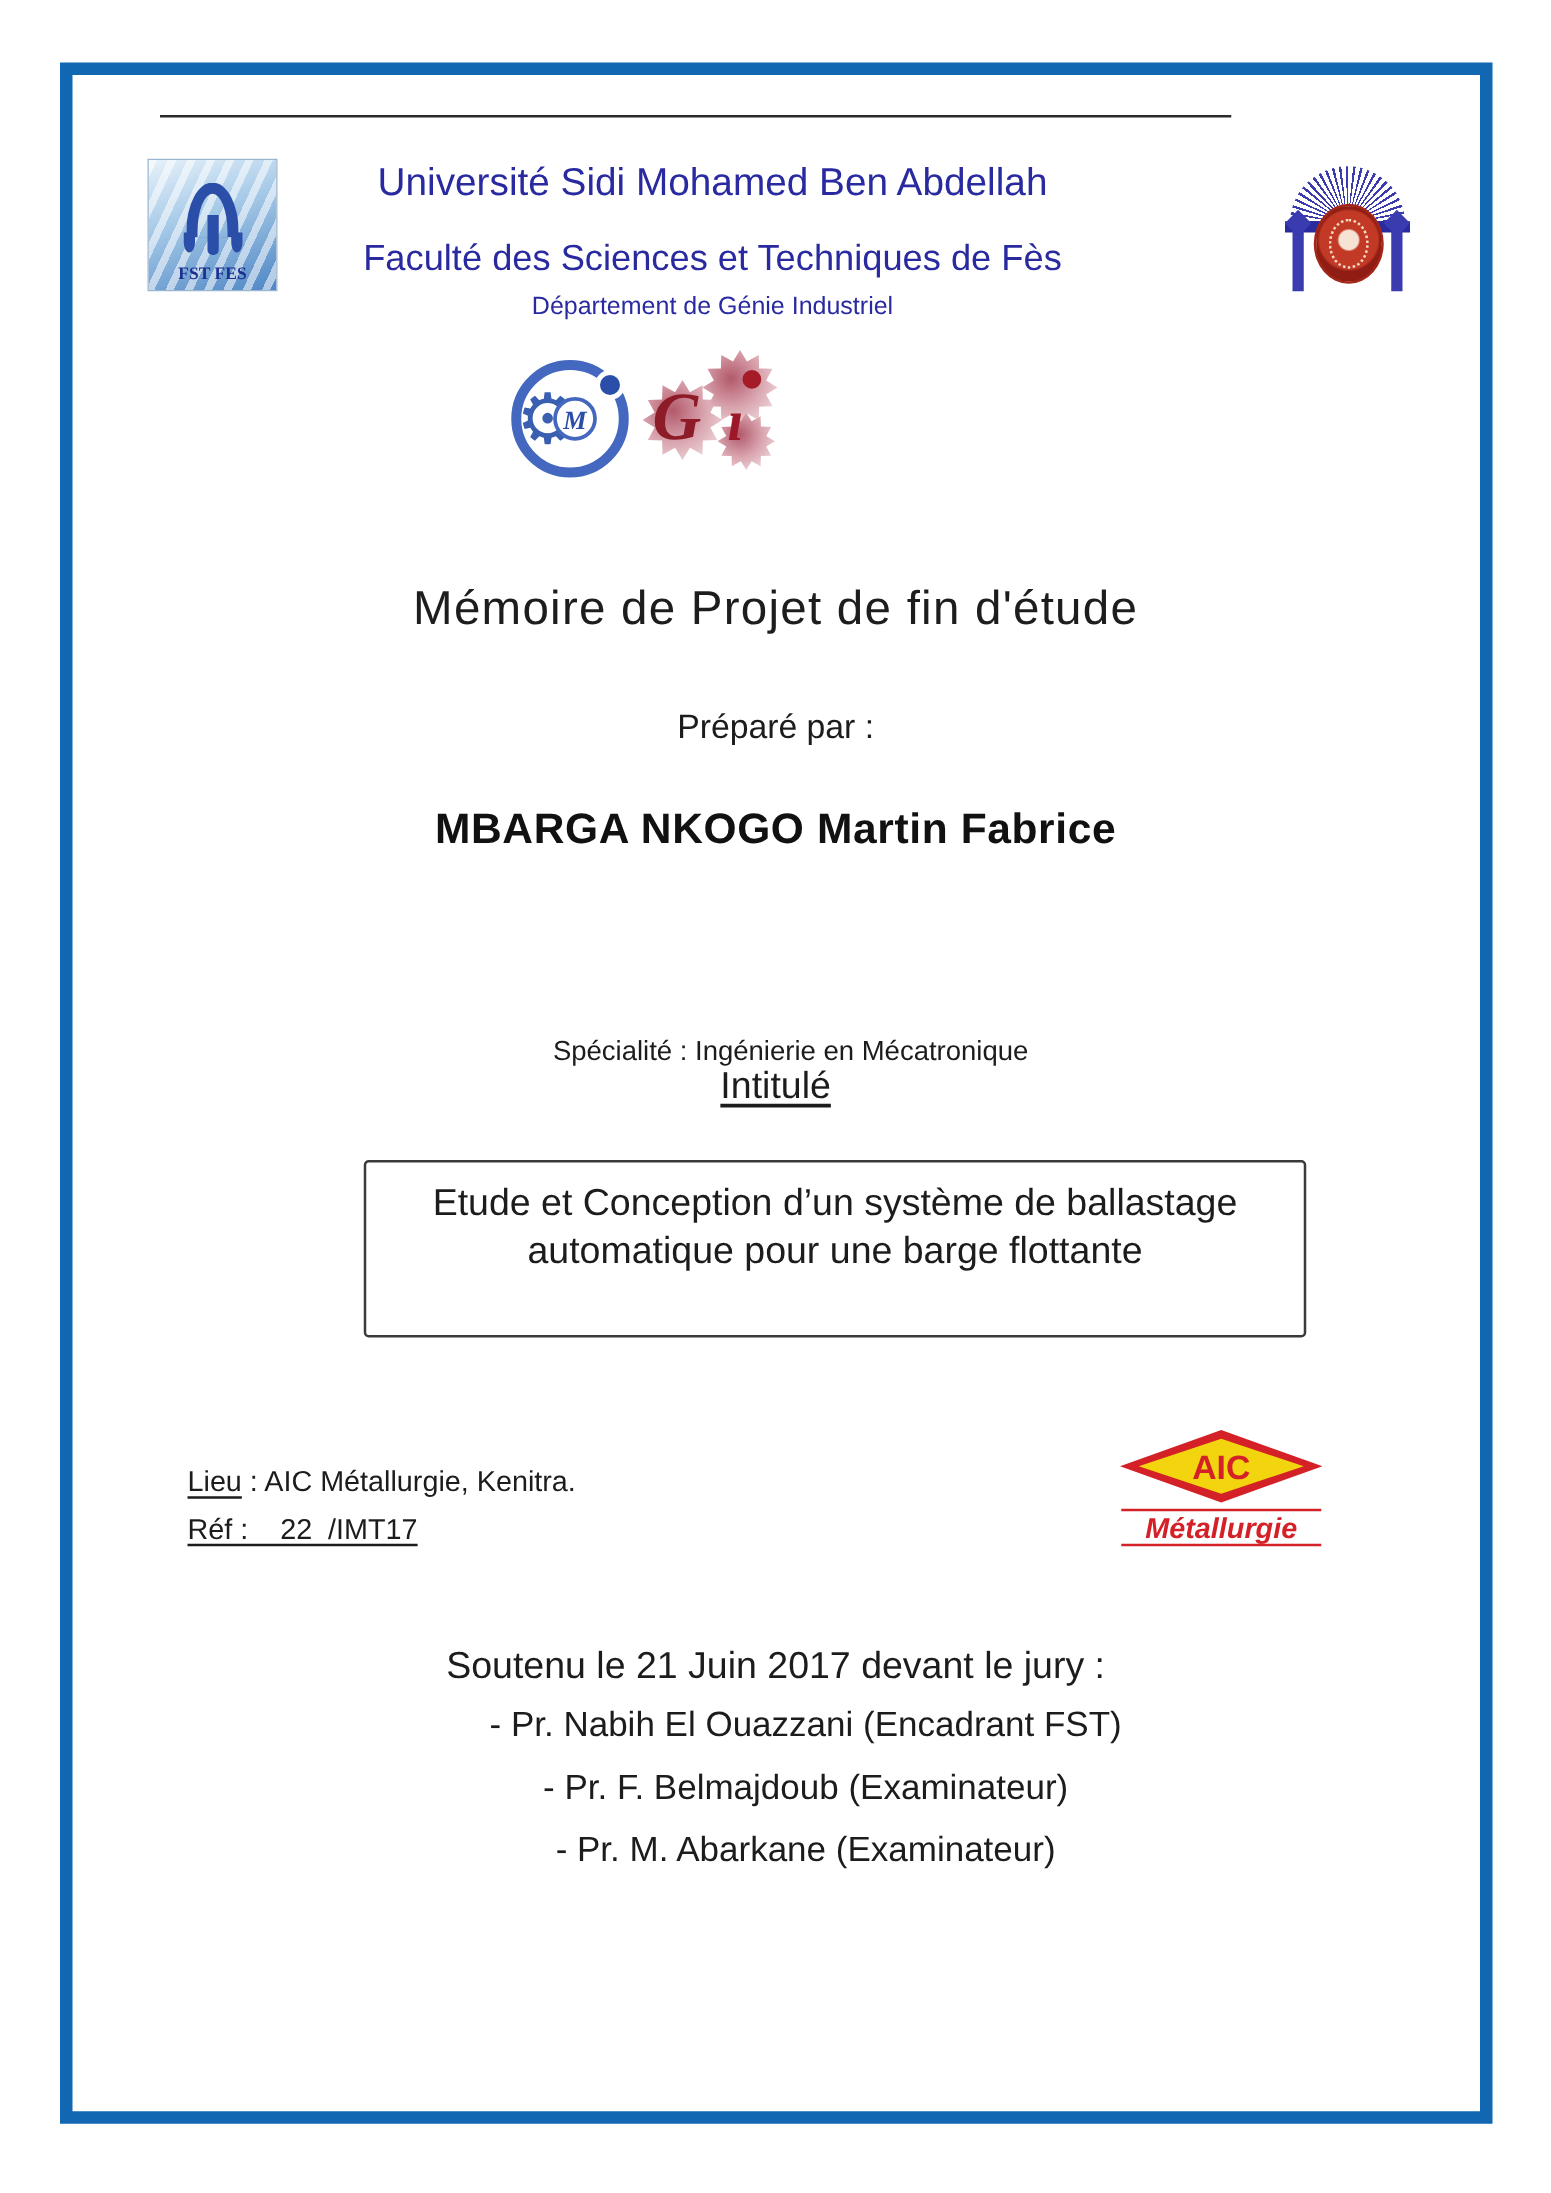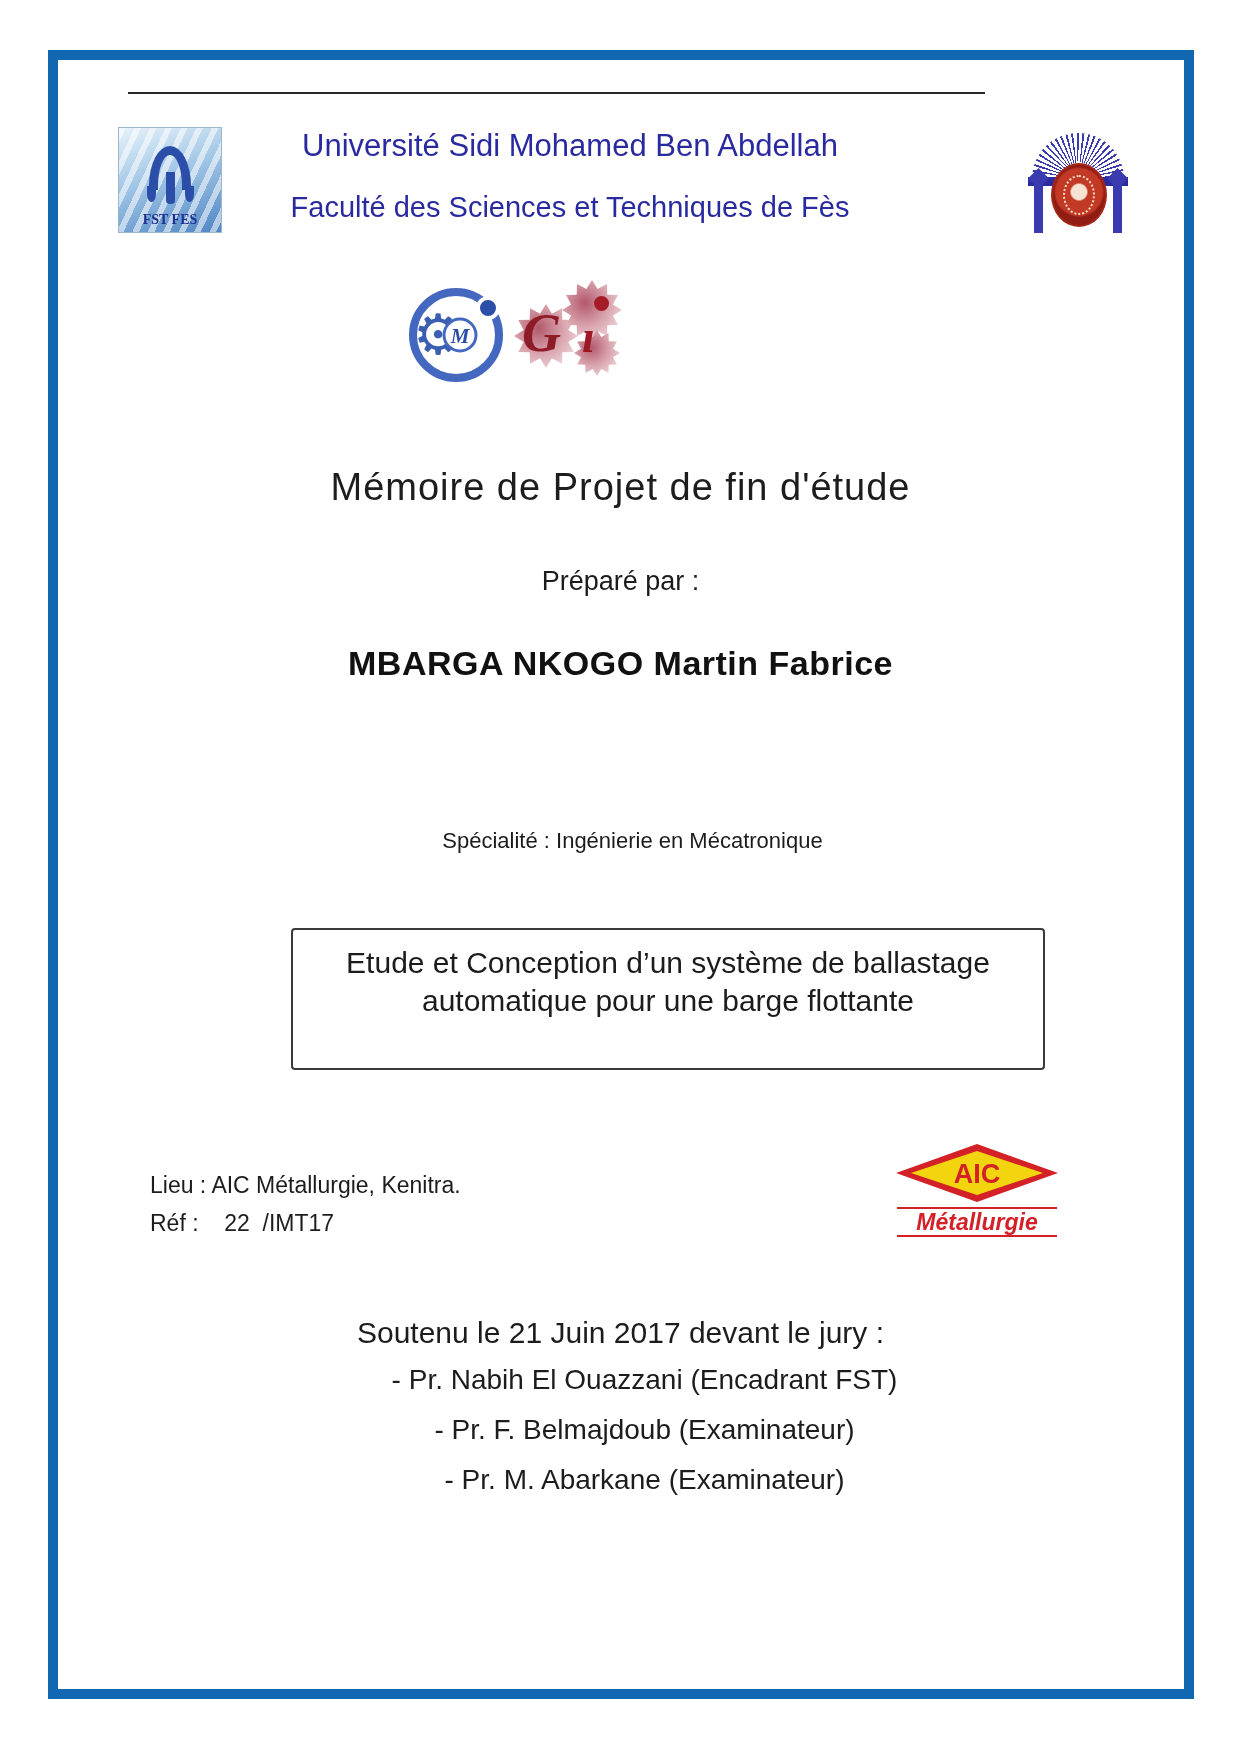--- a/index.html
+++ b/index.html
@@ -86,21 +86,21 @@
   .intitule { top:852px; font-size:30px; }
   .intitule span { text-decoration:underline; text-underline-offset:5px; }
 
   .title-box {
     position:absolute; left:291px; top:928px; width:754px; height:142px;
     border:2px solid #3a3a3a; border-radius:4px; text-align:center;
     padding-top:14px; font-size:30px; line-height:38px;
   }
 
   .lieu-block { position:absolute; left:150px; top:1166px; font-size:23px; line-height:38px; }
-  .u { text-underline-offset:4px;margin-top:47px; }
+  .u { text-decoration:underline; text-underline-offset:4px;margin-top:47px; }
   .pre { white-space:pre; }
 
   
   .aic-logo { position:absolute; left:895px; top:1144px; width:164px; height:96px; }
   .aic-logo svg { display:block; }
 
   .defense { top:1316px; font-size:30px; }
   .jury-line { position:absolute; left:0; width:1241px; text-align:center; font-size:28px;padding-left:48px; }
   .jury-0 { top:1364px; } .jury-1 { top:1414px; } .jury-2 { top:1464px; }
 </style>
@@ -115,20 +115,21 @@
     <div class="fst-arch"></div>
     <div class="fst-arch-stem"></div>
     <div class="fst-leg-l"></div>
     <div class="fst-leg-r"></div>
     <div class="fst-label">FST FES</div>
   </div>
 
   <div class="header-text">
     <div class="header-university">Université Sidi Mohamed Ben Abdellah</div>
     <div class="header-faculty">Faculté des Sciences et Techniques de Fès</div>
+    <div class="header-department">Département de Génie Industriel</div>
   </div>
 
   <div class="seal">
     <div class="seal-rays"></div>
     <div class="seal-lintel"></div>
     <div class="seal-torch left"></div>
     <div class="seal-torch right"></div>
     <div class="seal-medallion"></div>
   </div>
 
@@ -148,20 +149,23 @@
     <div class="gi-burst b3"></div>
     <div class="gi-g">G</div>
     <div class="gi-i">ı</div>
     <div class="gi-dot"></div>
   </div>
 
   <div class="center-line doc-type">Mémoire de Projet de fin d'étude</div>
   <div class="center-line prepared-by">Préparé par :</div>
   <div class="center-line author">MBARGA NKOGO Martin Fabrice</div>
   <div class="center-line specialty">Spécialité : Ingénierie en Mécatronique</div>
+  <div class="center-line intitule">
+    <span>Intitulé</span>
+  </div>
 
   <div class="title-box">
     <div>Etude et Conception d’un système de ballastage</div>
     <div>automatique pour une barge flottante</div>
   </div>
 
   <div class="lieu-block">
     <div><span class="u">Lieu</span><span> : AIC Métallurgie, Kenitra.</span></div>
     <div><span class="u pre">Réf :    22  /IMT17</span></div>
   </div>

